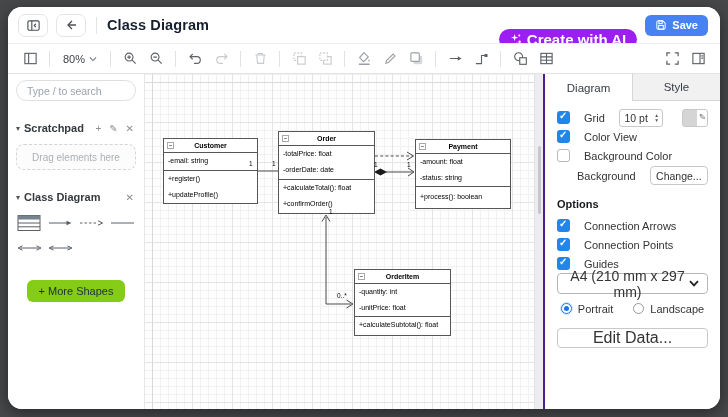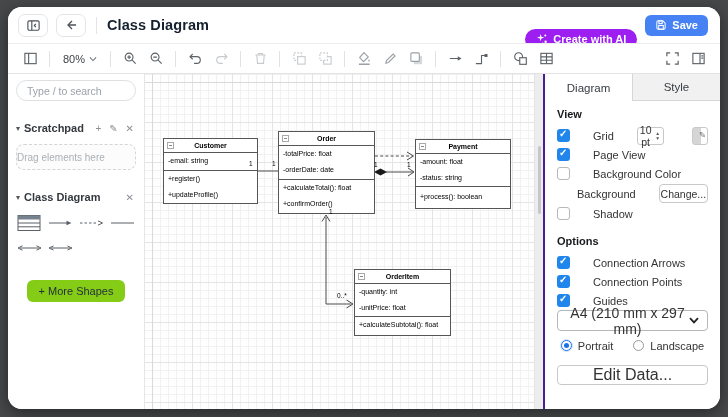--- a/index.html
+++ b/index.html
@@ -11,21 +11,21 @@
             box-shadow: 0 4px 16px rgba(0,0,0,.45); display: flex; flex-direction: column; }
 
   
   .app-header { height: 36px; display: flex; align-items: center; padding: 0 12px 0 10px; gap: 8px; background:#fff; }
   .hbtn { width: 30px; height: 23px; border: 1px solid #e3e4e6; background: #fff; border-radius: 7px;
           display: flex; align-items: center; justify-content: center; color: #4b5056; cursor: pointer; }
   .hdiv { width: 1px; height: 17px; background: #e4e4e6; margin: 0 2px; }
   .title { font-size: 14.5px; font-weight: bold; color: #15202e; letter-spacing: .1px; }
   .hspacer { flex: 1; }
   .ai-btn { height: 21px; border: none; border-radius: 11px; background: #9d1ef0; color: #fff;
-            font-size: 11px; font-weight: bold; display: flex; align-items: center; gap: 5px;
+            font-size: 15px; font-weight: bold; display: flex; align-items: center; gap: 5px;
             padding: 0 11px; font-family: inherit; cursor: pointer; margin-top: 28px; }
   .save-btn { height: 21px; border: none; border-radius: 6px; background: #4682f4; color: #fff;
             font-size: 11px; font-weight: bold; display: flex; align-items: center; gap: 5px;
             padding: 0 10px; font-family: inherit; cursor: pointer; }
 
   
   .toolbar { height: 31px; border-top: 1px solid #ededee; border-bottom: 1px solid #e3e3e5;
              display: flex; align-items: center; padding: 0 10px; gap: 2px; background: #fff; }
   .tbtn { width: 24px; height: 22px; display: flex; align-items: center; justify-content: center;
           border: none; background: transparent; cursor: pointer; }
@@ -44,21 +44,21 @@
   .sidebar { width: 137px; border-right: 1px solid #e6e6e8; background: #fff; padding: 6px 8px 0; }
   .search { width: 100%; height: 21px; border: 1px solid #dddfe1; border-radius: 11px;
             padding: 0 10px; font-size: 10.5px; font-family: inherit; color: #333; outline: none; }
   .search::placeholder { color: #9aa2ab; }
   .sec-row { display: flex; align-items: center; gap: 4px; margin-top: 21px; cursor: pointer; }
   .chev { font-size: 8px; color: #555; }
   .sec-title { font-size: 11px; font-weight: bold; color: #34393f; }
   .flexfill { flex: 1; }
   .mini-icon { font-size: 10px; color: #8b9096; padding: 0 2px; cursor: pointer; }
   .dropzone { margin-top: 10px; height: 26px; border: 1px dashed #d2d4d6; border-radius: 8px;
-              display: flex; align-items: center; justify-content: flex-start; background: #fcfcfc; cursor: pointer; }
+              display: flex; align-items: center; justify-content: center; background: #fcfcfc; cursor: pointer; }
   .dropzone span { font-size: 10px; color: #aab0b6; }
   .shape-grid { display: flex; flex-wrap: wrap; gap: 5px 4px; margin-top: 10px; }
   .thumb { width: 27px; height: 20px; display: flex; align-items: center; justify-content: center;
            color: #555a60; cursor: pointer; border-radius: 3px; }
   .more-shapes { display: block; margin: 22px auto 0; border: none; background: #84cc16; color: #26303b;
                  font-size: 11px; font-family: inherit; padding: 5px 12px; border-radius: 6px; cursor: pointer; }
 
   
   .canvas { position: relative; flex: 1; overflow: hidden; background: #fefefe;
     background-image:
@@ -87,21 +87,21 @@
 
   
   .rpanel { width: 177px; border-left: 2px solid #4c1d95; display: flex; flex-direction: column; background: #fff; }
   .rp-tabs { display: flex; height: 27px; flex: none; }
   .rp-tab { flex: 1; display: flex; align-items: center; justify-content: center; font-size: 11.5px;
             color: #373c42; cursor: pointer; }
   .rp-tab.active { background: #fff; border-right: 1px solid #d6d6d8; }
   .rp-tab.inactive { background: #f1f1f2; border-bottom: 1px solid #d6d6d8; }
   .rp-body { flex: 1; padding: 7px 12px 6px; display: flex; flex-direction: column; font-size: 11px; color: #333; }
   .rp-h { font-size: 11px; font-weight: bold; color: #17191c; margin-bottom: 5px; line-height: 13px; }
-  .rp-row { display: flex; align-items: center; gap: 23px; height: 19px; flex: none; }
+  .rp-row { display: flex; align-items: center; gap: 14px; height: 19px; flex: none; }
   .cb { width: 13px; height: 13px; border-radius: 3px; flex: none; cursor: pointer; }
   .cb.on { background: #2186eb; position: relative; }
   .cb.on::after { content: "✓"; position: absolute; left: 2px; top: -1px; color: #fff; font-size: 10px; font-weight: bold; }
   .cb.off { background: #fff; border: 1px solid #b6b9bc; }
   .rp-label { white-space: nowrap; }
   .grid-input { margin-left: auto; width: 50px; height: 18px; border: 1px solid #c6c8ca; border-radius: 3px;
                 display: flex; align-items: center; cursor: text; }
   .grid-input .val { flex: 1; text-align: center; font-size: 10.5px; }
   .stepper { width: 9px; display: flex; flex-direction: column; align-items: center; line-height: 4.5px;
              font-size: 5.5px; color: #555; padding-right: 1px; }
@@ -456,54 +456,49 @@
         <div class="vthumb"></div>
       </div>
     </div>
 
     <div class="rpanel">
       <div class="rp-tabs">
         <div class="rp-tab active">Diagram</div>
         <div class="rp-tab inactive">Style</div>
       </div>
       <div class="rp-body">
-        <div class="rp-h">View</div>
 
         <div class="rp-row">
           <span class="cb on"></span>
           <span class="rp-label">Grid</span>
           <div class="grid-input">
             <span class="val">10 pt</span>
             <span class="stepper">
                   <span>▴</span>
                   <span>▾</span>
                 </span>
           </div>
           <div class="swatch"></div>
         </div>
 
         <div class="rp-row">
           <span class="cb on"></span>
-          <span class="rp-label">Page View</span>
+          <span class="rp-label">Color View</span>
         </div>
 
         <div class="rp-row">
           <span class="cb off"></span>
           <span class="rp-label">Background Color</span>
         </div>
 
         <div class="rp-row" style="height:21px">
           <span class="rp-label indent">Background</span>
           <button class="change-btn">Change...</button>
         </div>
 
-        <div class="rp-row">
-          <span class="cb off"></span>
-          <span class="rp-label">Shadow</span>
-        </div>
 
         <div class="rp-h mt8">Options</div>
 
         <div class="rp-row">
           <span class="cb on"></span>
           <span class="rp-label">Connection Arrows</span>
         </div>
         <div class="rp-row">
           <span class="cb on"></span>
           <span class="rp-label">Connection Points</span>

